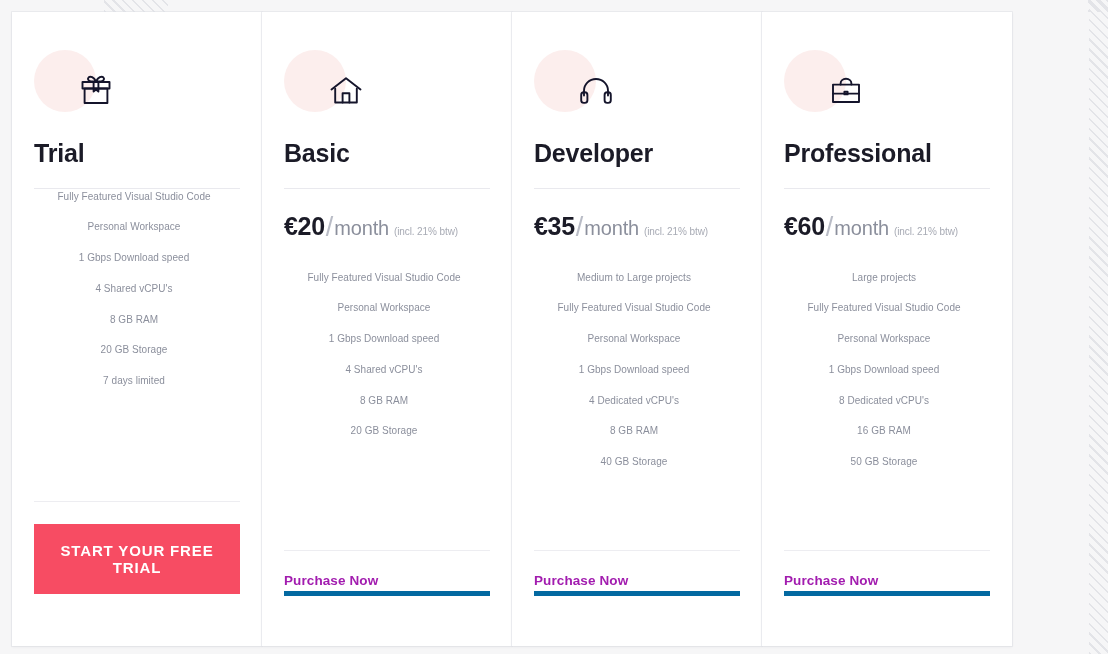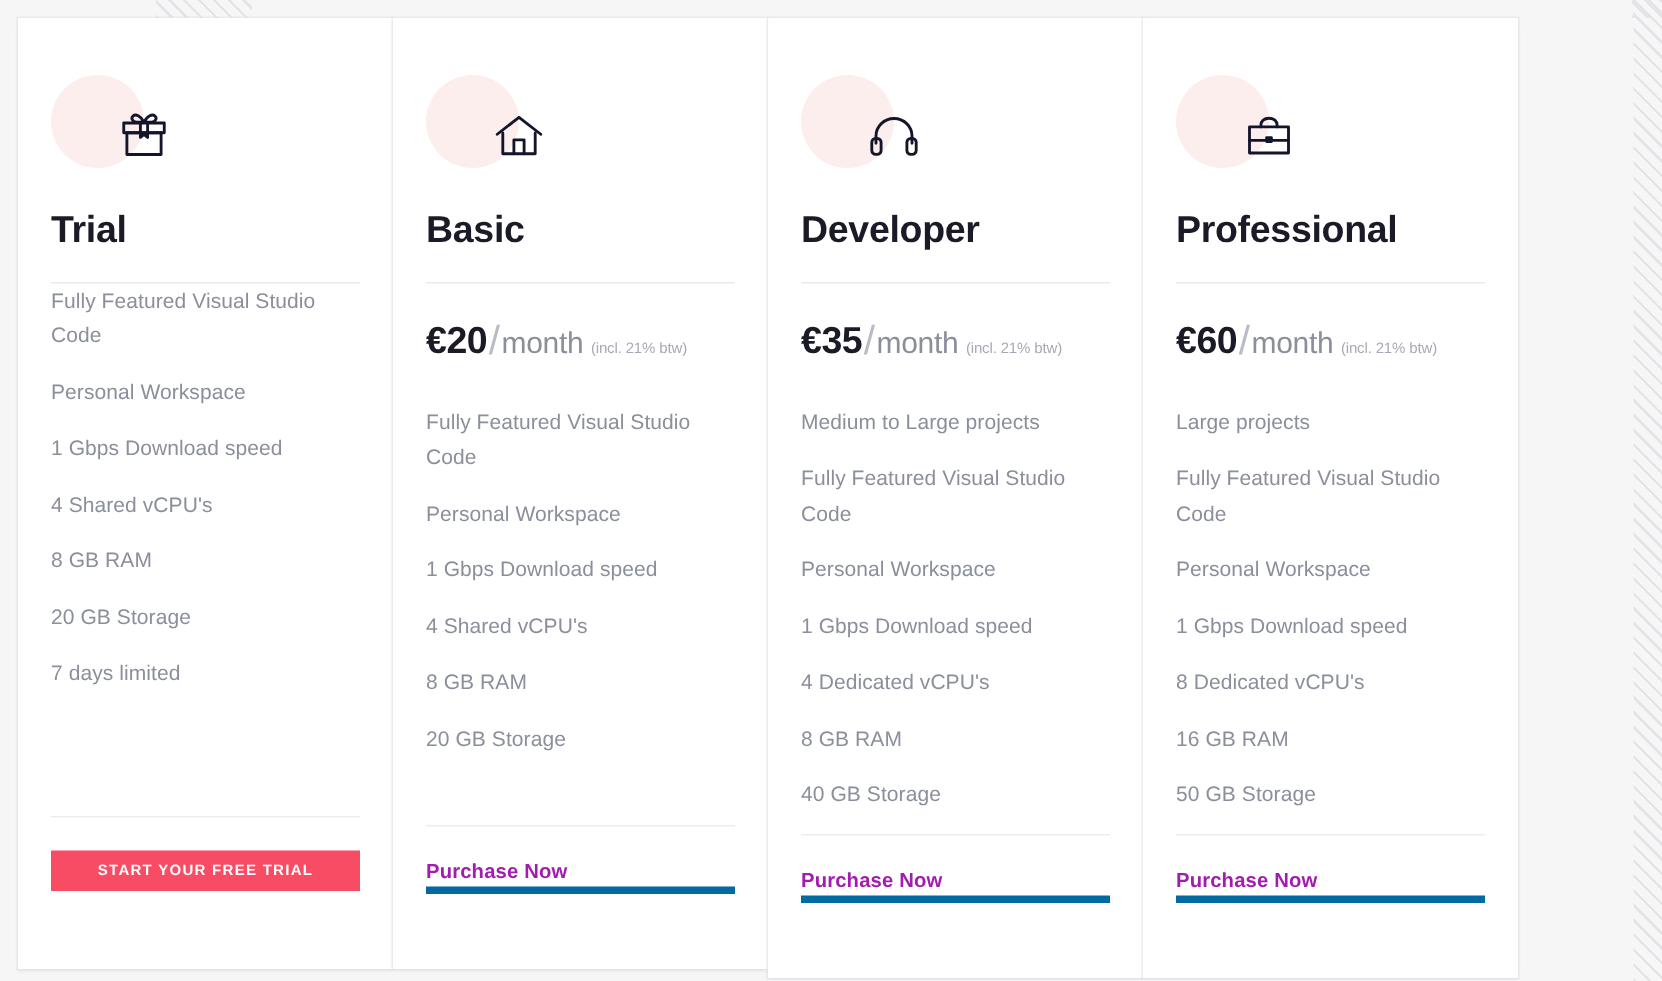--- a/index.html
+++ b/index.html
@@ -142,47 +142,48 @@
     letter-spacing: -0.1px;
   }
   .price-row.free .price-amount { font-size: 25px; }
 
   
   .features {
     list-style: none;
     flex: 1 1 auto;
   }
   .feature-item {
-    font-size: 14px;
+    font-size: 10px;
     color: #8b8f9c;
     line-height: 1.68;
     margin-bottom: 14px;
     letter-spacing: 0.05px;
     max-width: 200px;
+    text-align: center;
   }
 
   .footer-rule {
     height: 1px;
     background: #ededf1;
     width: 100%;
     margin-bottom: 22px;
   }
 
   
   .cta-primary {
     display: block;
     width: 100%;
     border: none;
     background: #f74c63;
     color: #ffffff;
     font-family: inherit;
-    font-size: 10px;
+    font-size: 15px;
     font-weight: bold;
     letter-spacing: 0.85px;
-    padding: 8px 6px;
+    padding: 18px 6px;
     text-align: center;
     cursor: pointer;
     margin-bottom: 30px;
   }
   .cta-link {
     display: inline-block;
     font-size: 13.5px;
     font-weight: bold;
     color: #a21caf;
     text-decoration: none;

